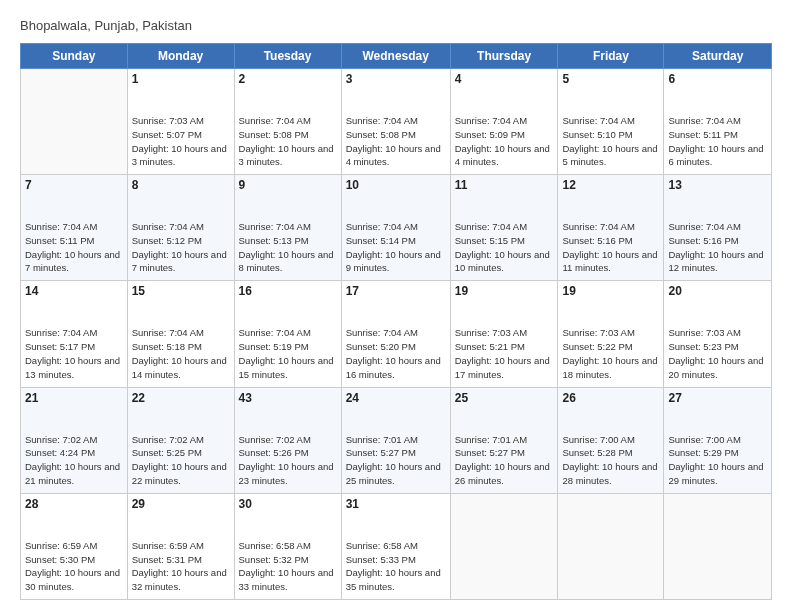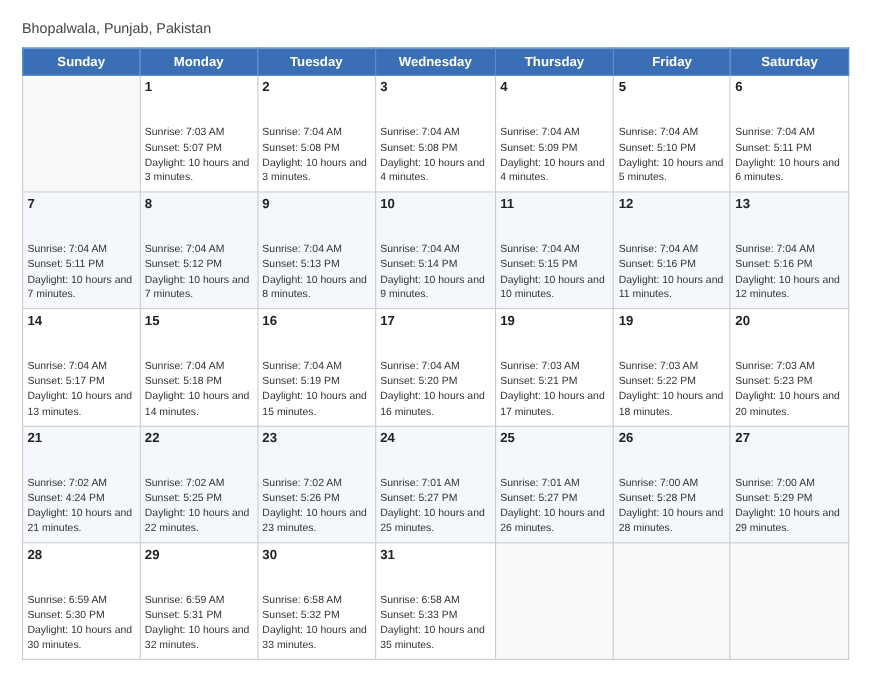--- a/index.html
+++ b/index.html
@@ -290,21 +290,21 @@
           </td>
           <td>
             <span class="day-number">22</span>
           <div class="day-info">
             <span>Sunrise: 7:02 AM</span><br>
             <span>Sunset: 5:25 PM</span><br>
             <span>Daylight: 10 hours and 22 minutes.</span>
           </div>
           </td>
           <td>
-            <span class="day-number">23</span>
+            <span class="day-number">43</span>
           <div class="day-info">
             <span>Sunrise: 7:02 AM</span><br>
             <span>Sunset: 5:26 PM</span><br>
             <span>Daylight: 10 hours and 23 minutes.</span>
           </div>
           </td>
           <td>
             <span class="day-number">24</span>
           <div class="day-info">
             <span>Sunrise: 7:01 AM</span><br>

